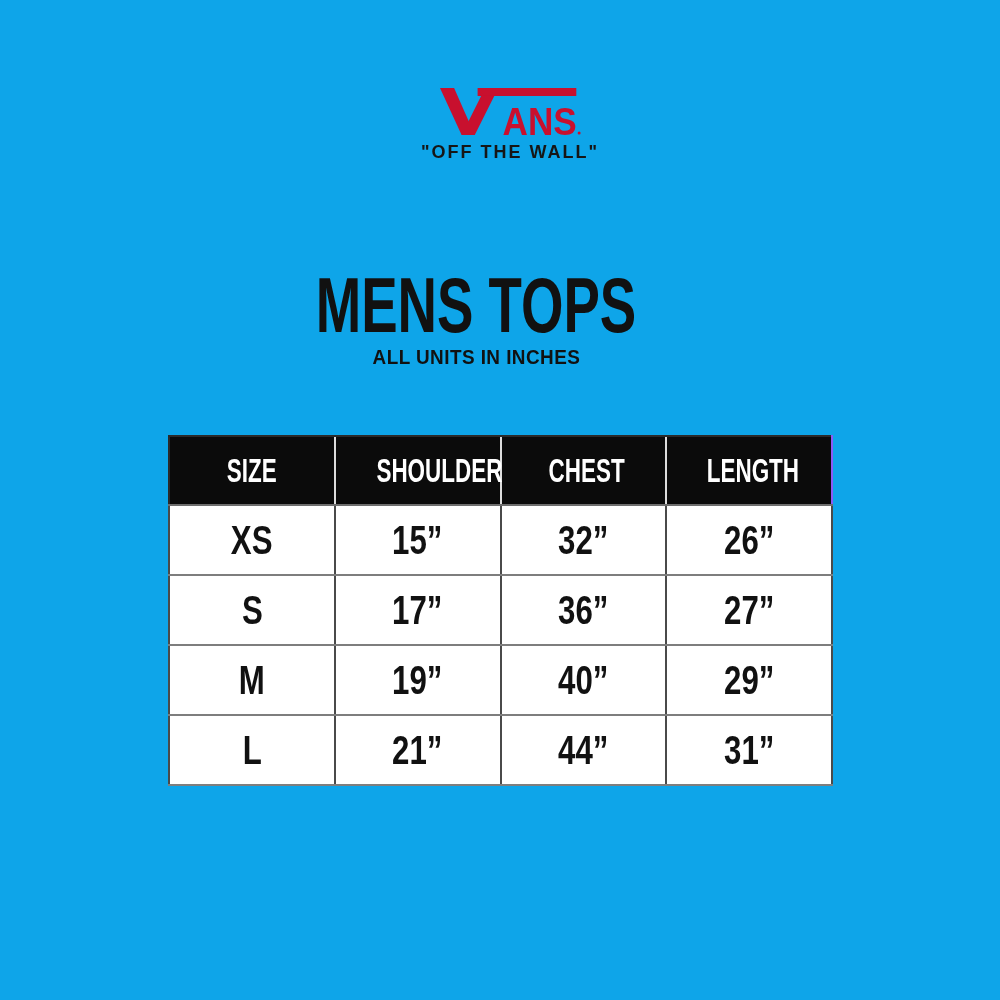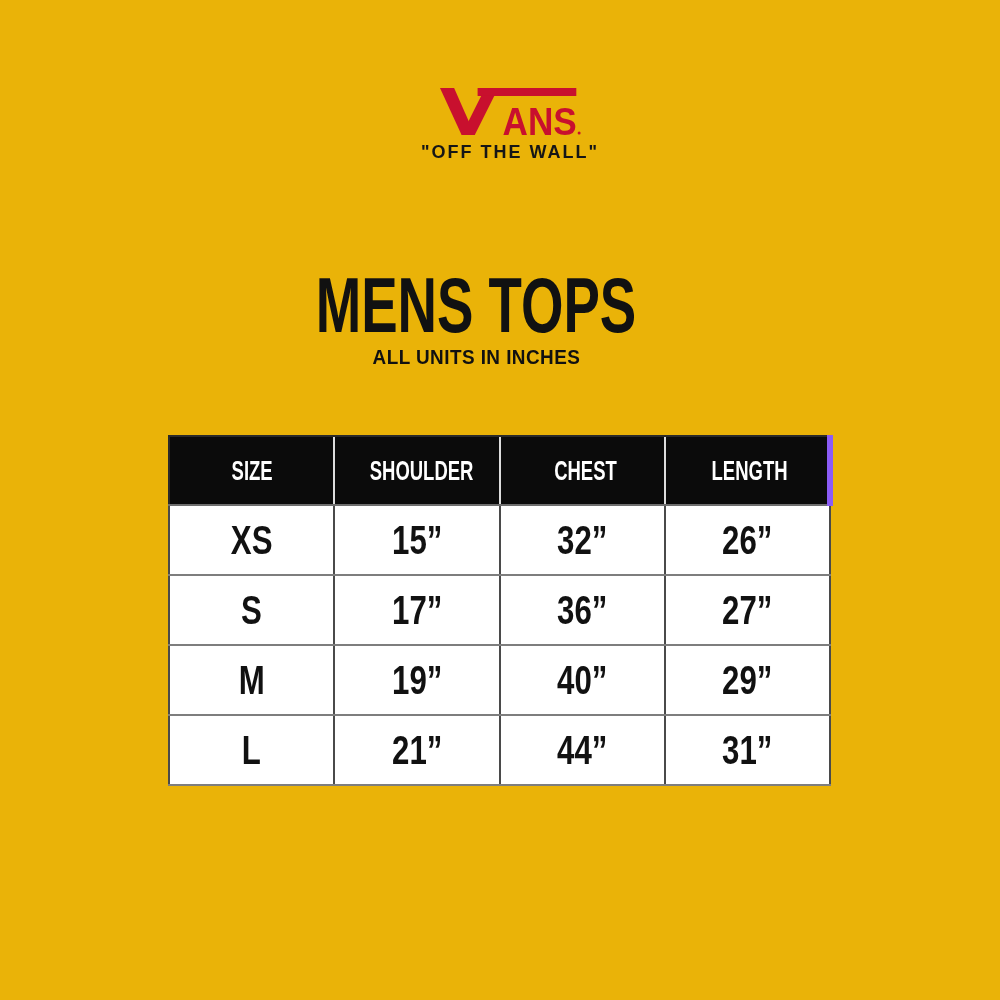--- a/index.html
+++ b/index.html
@@ -3,21 +3,21 @@
 <meta charset="utf-8">
 <style>
   html, body {
     margin: 0; padding: 0;
     background: #ffffff;
     font-family: "Liberation Sans", sans-serif;
   }
   .canvas {
     position: relative;
     width: 1000px; height: 1000px;
-    background: #eab308;
+    background: #0ea5e9;
     overflow: hidden;
   }
   
   .brand-block {
     position: absolute;
     top: 88px; left: 0;
     width: 1000px;
     text-align: center;
     padding-left: 20px;
     box-sizing: border-box;
@@ -73,28 +73,28 @@
     width: 665px;
     border-collapse: collapse;
     table-layout: fixed;
   }
   table.size-chart th {
     background: #0b0b0b;
     color: #ffffff;
     height: 65px;
     text-align: center;
     vertical-align: middle;
-    font-size: 28px;
+    font-size: 34px;
     font-weight: bold;
     border-bottom: 2px solid #6e6e6e;
     border-top: 2px solid #2a2a2a;
   }
   table.size-chart th + th { border-left: 2px solid #dddddd; padding-left: 8px; }
   table.size-chart th:first-child { border-left: 2px solid #2a2a2a; }
-  table.size-chart th:last-child  { border-right: 6px solid #8b5cf6; }
+  table.size-chart th:last-child  { border-right: 2px solid #8b5cf6; }
   table.size-chart td {
     background: #ffffff;
     color: #111111;
     height: 66px;
     text-align: center;
     vertical-align: middle;
     font-size: 40px;
     font-weight: bold;
     border-top: 2px solid #7e7e7e;
     border-bottom: 2px solid #7e7e7e;

